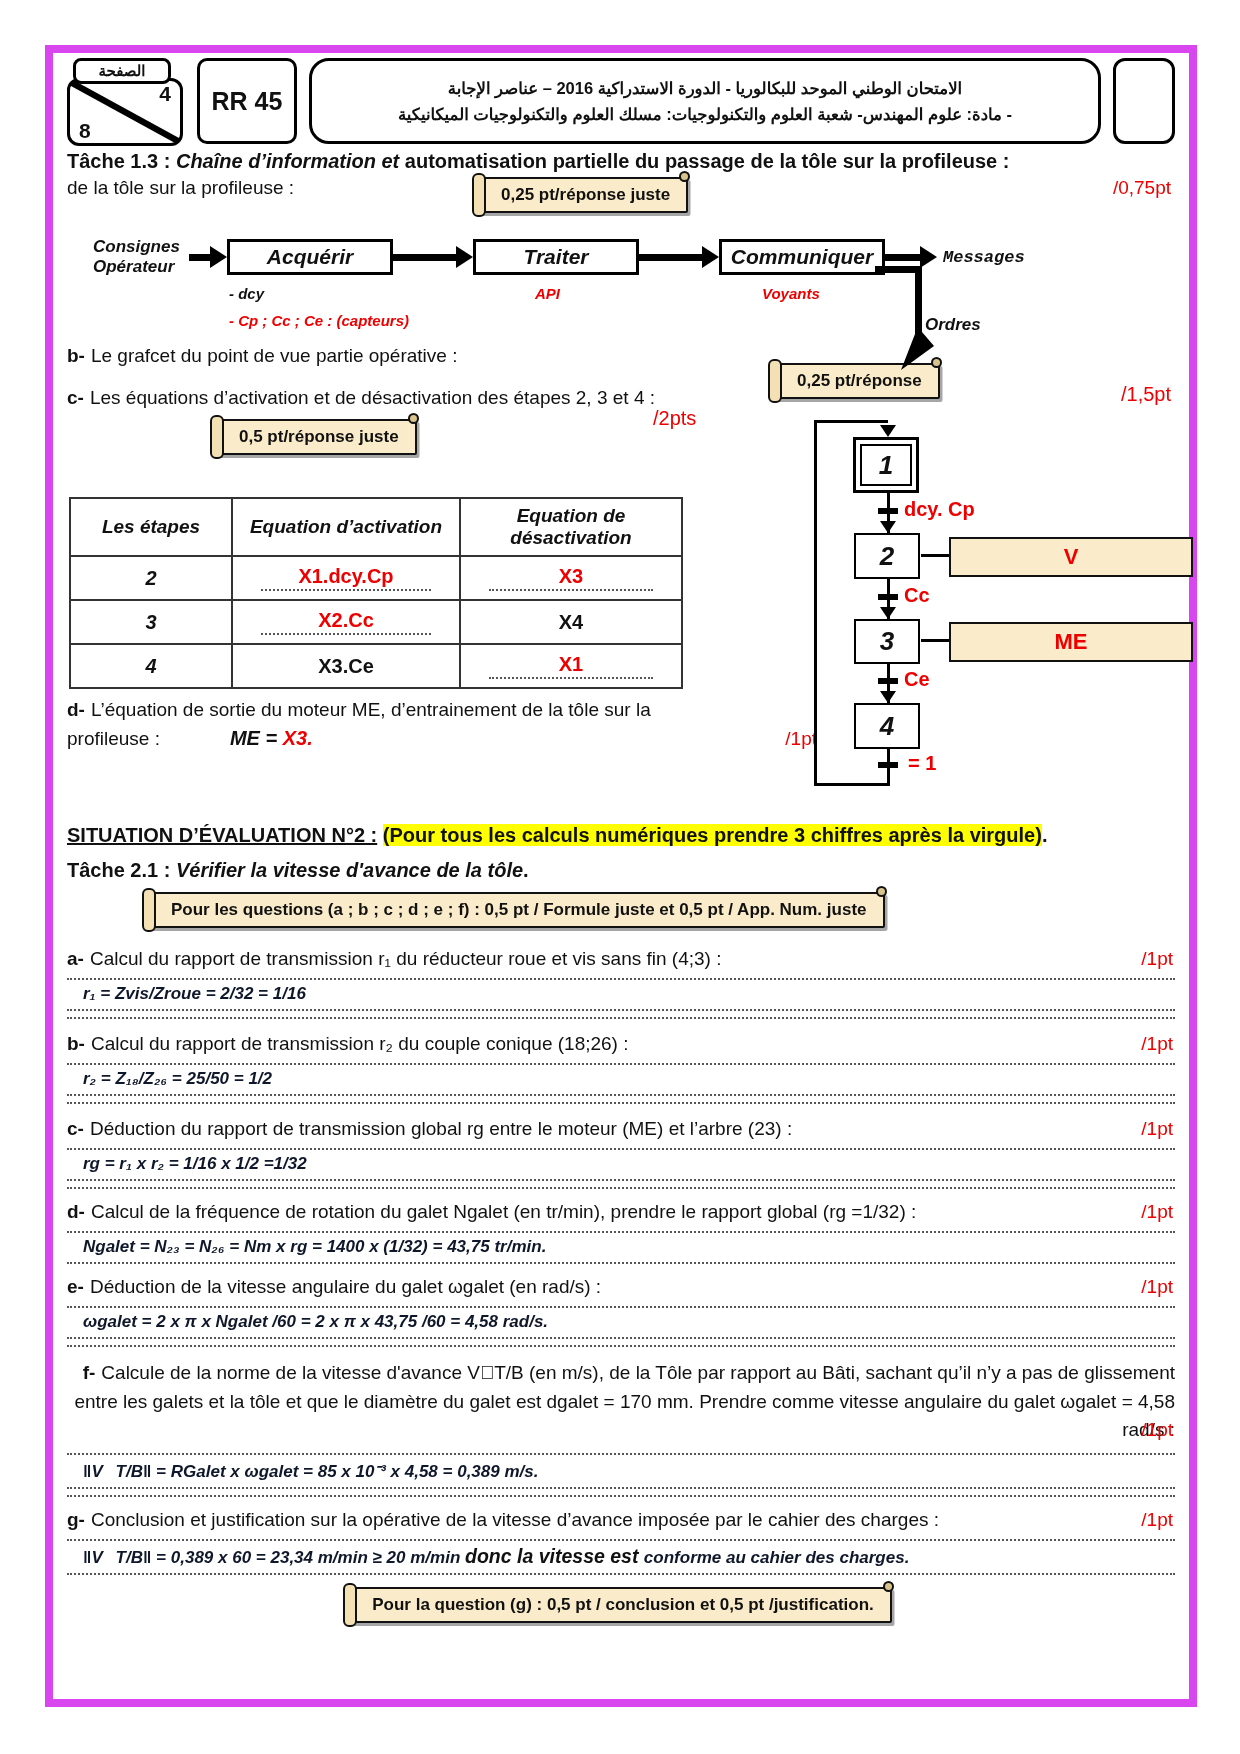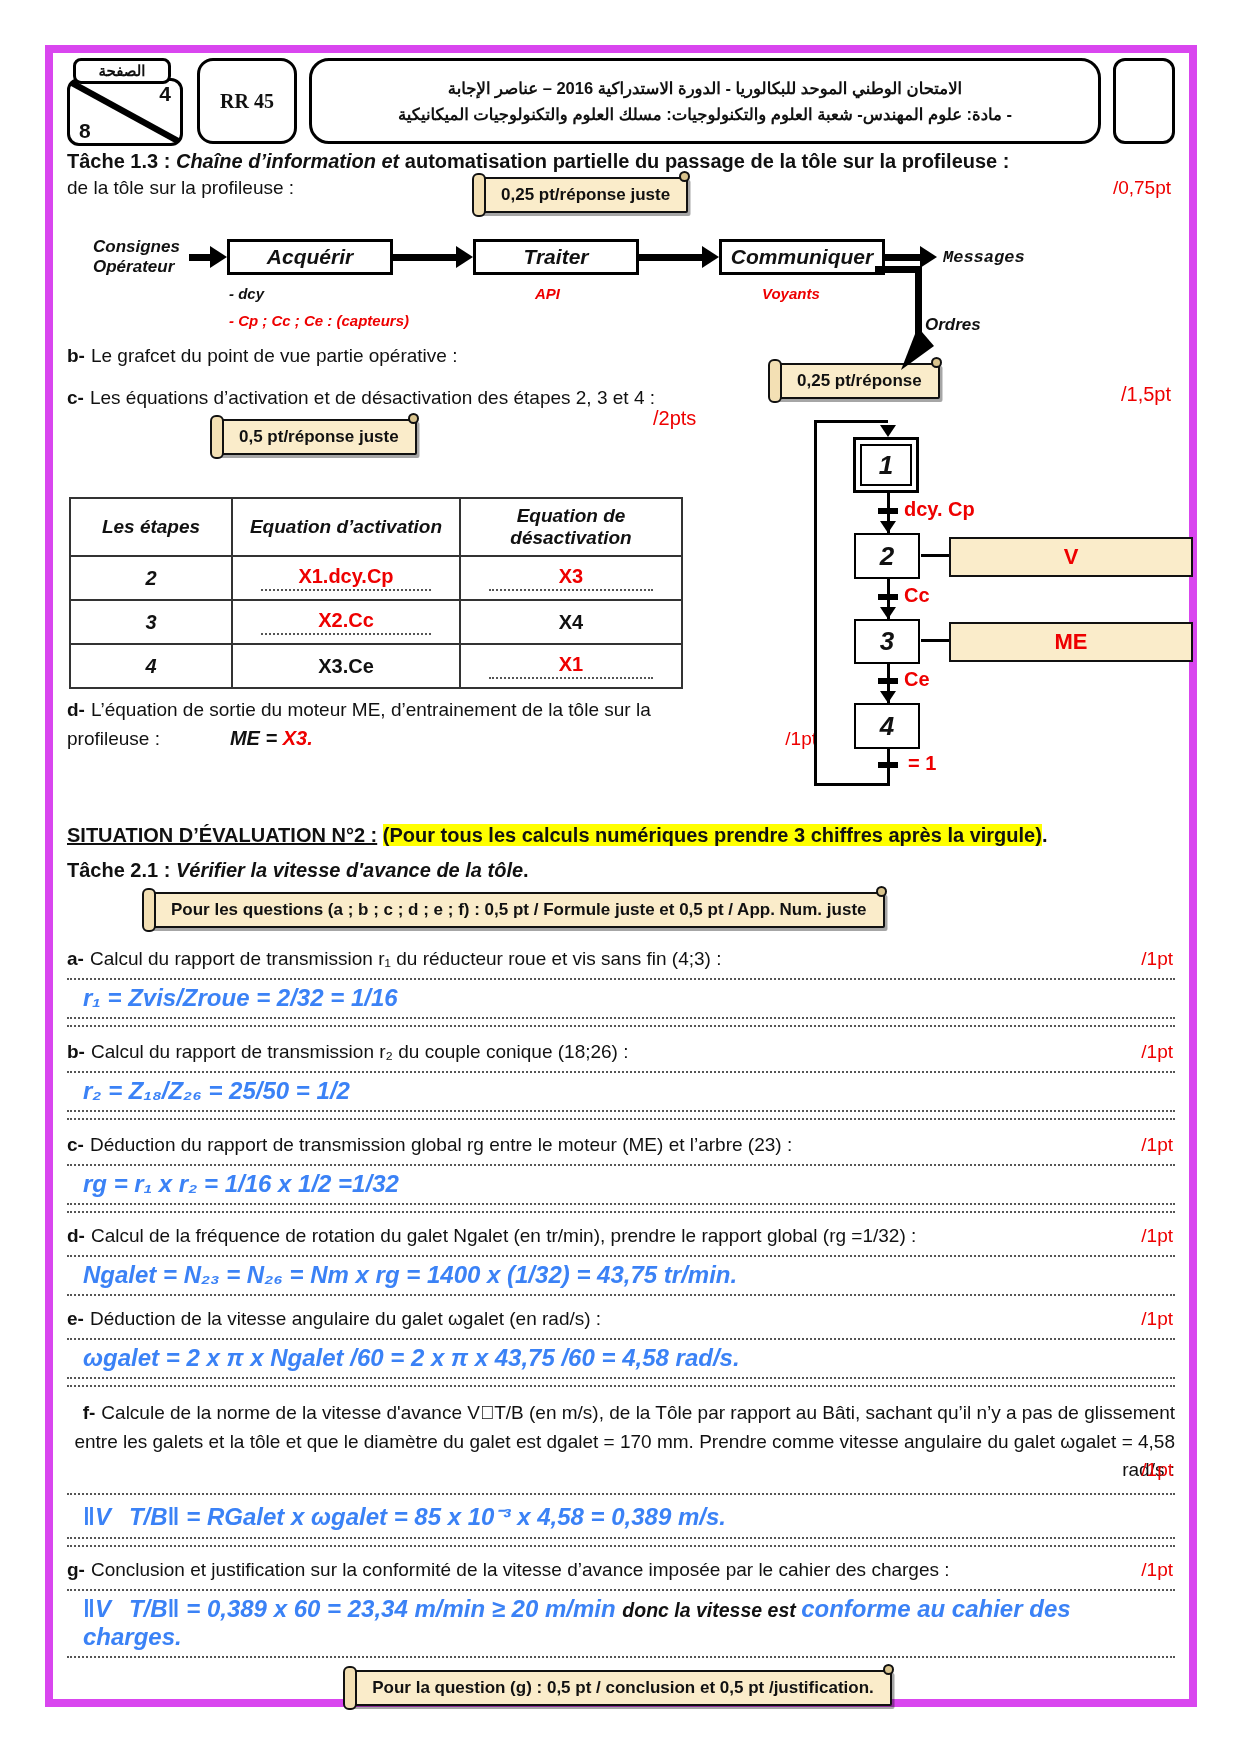--- a/index.html
+++ b/index.html
@@ -6,21 +6,21 @@
   body{width:1240px;height:1754px;position:relative;font-family:"Liberation Sans",sans-serif;color:#111;}
   .page{position:absolute;left:45px;top:45px;width:1152px;height:1662px;border:8px solid #d946ef;box-sizing:border-box;padding:0 14px;background:#fff;}
   
   .hdr{display:flex;gap:12px;margin-top:5px;height:86px;}
   .pagebox{width:118px;position:relative;flex:0 0 auto;}
   .pagebox .lbl{width:92px;border:3px solid #000;border-radius:8px;text-align:center;font-weight:bold;font-size:15px;padding:1px 0;margin-left:6px;background:#fff;position:relative;z-index:2;}
   .pagebox .diag{position:absolute;left:0;top:20px;width:110px;height:62px;border:3px solid #000;border-radius:12px;background:#fff;}
   .pagebox .diag svg{position:absolute;left:0;top:0;width:100%;height:100%;}
   .pagebox .n4{position:absolute;top:1px;right:9px;font-weight:bold;font-size:21px;}
   .pagebox .n8{position:absolute;bottom:0px;left:9px;font-weight:bold;font-size:21px;}
-  .rrbox{flex:0 0 auto;width:94px;border:3px solid #000;border-radius:16px;display:flex;align-items:center;justify-content:center;font-weight:bold;font-size:20px;font-family:Liberation Serif, serif;}
+  .rrbox{flex:0 0 auto;width:94px;border:3px solid #000;border-radius:10px;display:flex;align-items:center;justify-content:center;font-weight:bold;font-size:25px;}
   .titlebox{flex:1;border:3px solid #000;border-radius:20px;direction:rtl;text-align:center;font-weight:bold;font-size:16.5px;display:flex;flex-direction:column;justify-content:center;gap:7px;padding:4px 10px;}
   .emptybox{flex:0 0 auto;width:56px;border:3px solid #000;border-radius:12px;}
   
   .t13{margin-top:6px;font-size:20px;font-weight:bold;}
   .t13 .it{font-style:italic;}
   .body-txt{font-size:19px;}
   .qlabel{font-weight:bold;margin-right:6px;white-space:nowrap;}
   .red{color:#ee0000;}
   .pts{color:#ee0000;font-size:19px;white-space:nowrap;}
   
@@ -67,21 +67,21 @@
   .sit2 .head{text-decoration:underline;}
   .sit2 .hl{background:#ffff00;}
   .t21{margin-top:12px;font-size:20px;font-weight:bold;}
   .t21 .it{font-style:italic;}
   .mainbanrow{margin-top:10px;margin-left:82px;height:46px;}
   
   .q{display:flex;align-items:baseline;font-size:19px;}
   .q .pts{margin-left:auto;margin-right:2px;}
   .mt10{margin-top:10px;} .mt12{margin-top:12px;} .mt14{margin-top:14px;}
   .ans{border-top:2px dotted #555;border-bottom:2px dotted #555;padding:4px 4px 5px 16px;margin-top:8px;}
-  .ans .anstext{color:#3b82f6;font-weight:bold;font-style:italic;font-size:24px;}
+  .ans .anstext{color:#0f172a;font-weight:bold;font-style:italic;font-size:17px;}
   .ans .ansblack{color:#111;font-weight:bold;font-style:italic;font-size:19.5px;}
   .rule{border-top:2px dotted #555;margin-top:6px;height:0;}
   .qf{position:relative;line-height:1.5;text-align:right;}
   .qf .qtextwrap{display:inline;}
   .qf .pts{position:absolute;right:2px;bottom:0;}
   .gbanrow{margin-top:12px;text-align:center;}
   
   .abs{position:absolute;}
   .grafcet{position:absolute;left:745px;top:360px;width:410px;height:392px;}
   .gv,.gh,.gt{position:absolute;background:#000;}
@@ -257,21 +257,21 @@
 
   <div class="qf body-txt mt12">
     <span class="qlabel">f-</span><span class="qtextwrap">Calcule de la norme de la vitesse d'avance V⃗T/B (en m/s), de la Tôle par rapport au Bâti, sachant qu’il n’y a pas de glissement entre les galets et la tôle et que le diamètre du galet est dgalet = 170 mm. Prendre comme vitesse angulaire du galet ωgalet = 4,58 rad/s :</span>
     <span class="pts">/1pt</span>
   </div>
   <div class="ans"><span class="anstext">‖V⃗T/B‖ = RGalet x ωgalet = 85 x 10⁻³ x 4,58 = 0,389 m/s.</span></div>
   <div class="rule"></div>
 
   <div class="q mt12">
     <span class="qlabel">g-</span>
-    <span>Conclusion et justification sur la conformité de la vitesse d’avance imposée par le cahier des charges :</span>
+    <span>Conclusion et justification sur la opérative de la vitesse d’avance imposée par le cahier des charges :</span>
     <span class="pts">/1pt</span>
   </div>
   <div class="ans">
     <span class="anstext">‖V⃗T/B‖ = 0,389 x 60 = 23,34 m/min ≥ 20 m/min </span><span class="ansblack">donc la vitesse est </span><span class="anstext">conforme au cahier des charges.</span>
   </div>
 
   <div class="gbanrow">
     <span class="banner">Pour la question (g) : 0,5 pt / conclusion et 0,5 pt /justification.</span>
   </div>
 

